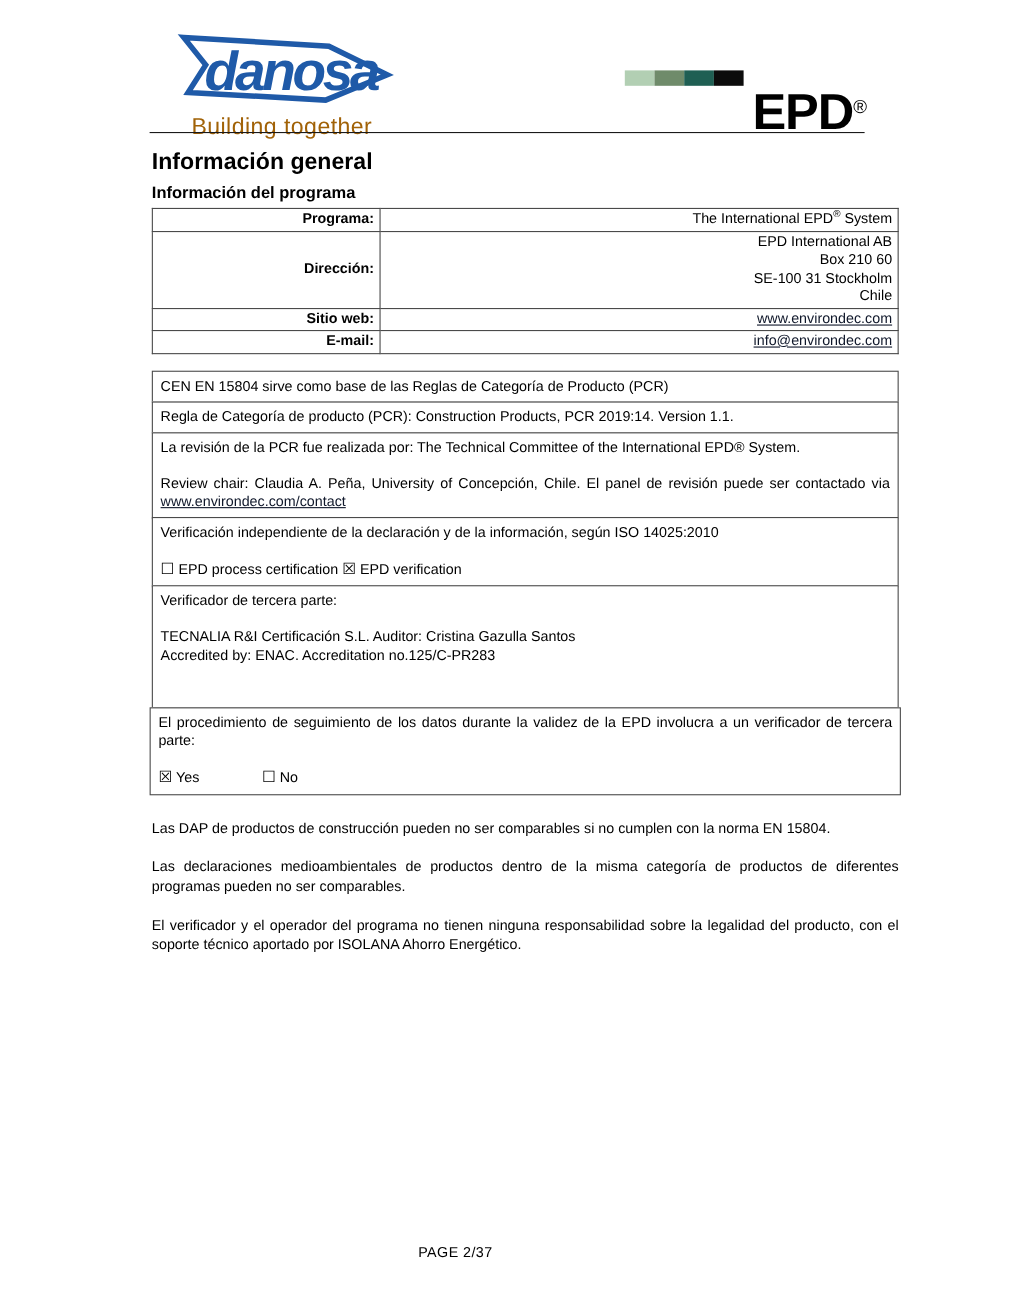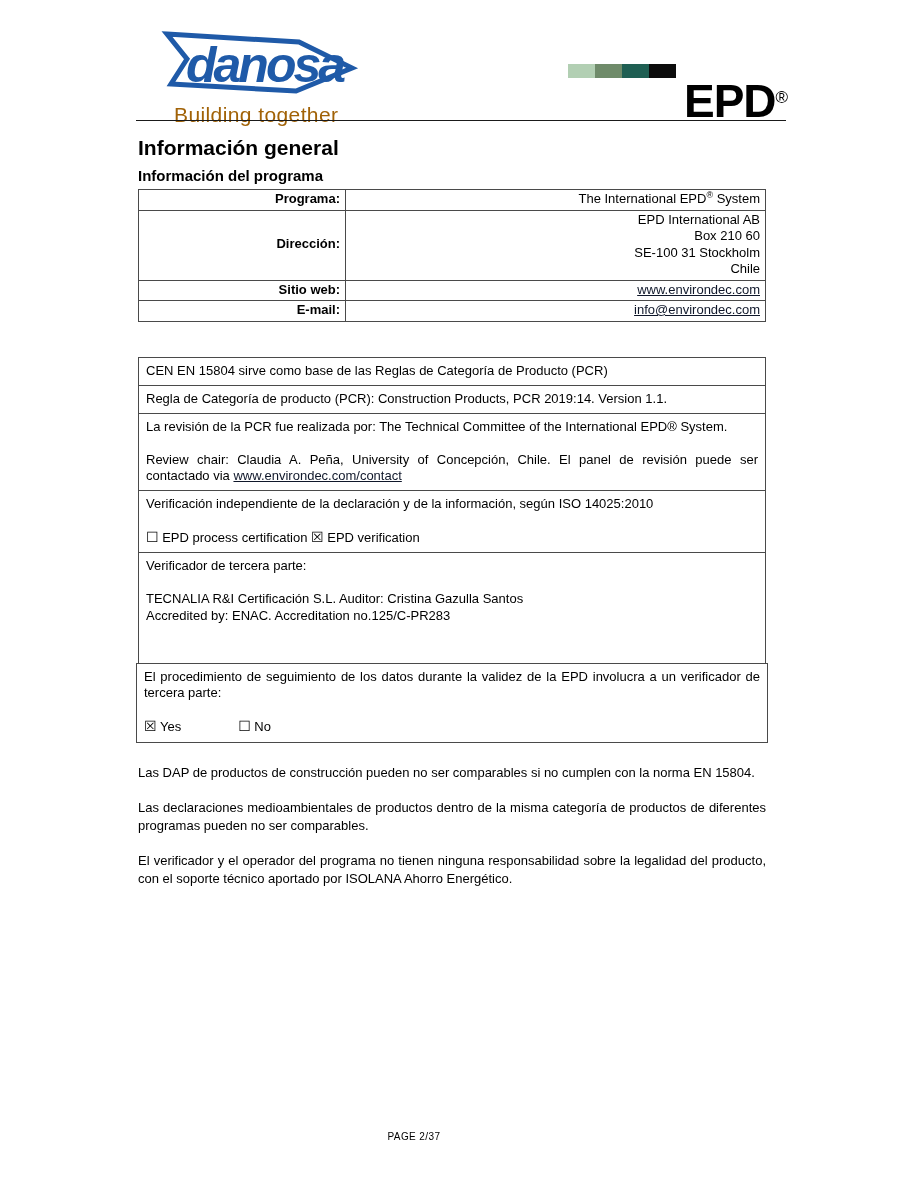--- a/index.html
+++ b/index.html
@@ -26,34 +26,34 @@
     letter-spacing:-1px;
     margin-top:24px;
   }
   .epd-reg { font-size:17px; font-weight:normal; display:inline-block; transform:translateY(-14px); }
   .header-rule {
     position:absolute; left:136px; top:120px; width:650px;
     border-top:1.6px solid #1a1a1a; height:0;
   }
 
   
-  .content { position:absolute; left:138px; top:130px; width:628px; }
+  .content { position:absolute; left:138px; top:130px; width:679px; }
 
   h1.doc-title { font-size:21px; font-weight:bold; margin:6px 0 0 0; }
   h2.doc-subtitle { font-size:15px; font-weight:bold; margin:7px 0 5px 0; }
 
   
   table.program { width:100%; border-collapse:collapse; font-size:13px; line-height:16.5px;text-align:right; }
   table.program td { border:1.5px solid #4a4a4a; padding:1px 5px 2px 5px; vertical-align:top; }
   table.program td.lbl { width:196px; font-weight:bold; vertical-align:middle; }
   a.doclink { color:#0f172a; text-decoration:underline; }
   sup.reg { font-size:9px; vertical-align:super; line-height:0; }
 
   
-  .boxes { margin-top:35px; }
+  .boxes { margin-top:15px; }
   .box {
     border:1.5px solid #4a4a4a;
     padding:5px 7px 6px 7px;
     font-size:13px; line-height:16.5px;
     margin-top:-1.5px;
     background:#fff;
   }
   .box:first-child { margin-top:0; }
   .box p { margin:0; }
   .box p + p { margin-top:16.5px; }
@@ -64,21 +64,21 @@
   .cb { font-size:14px; }
   .no-group { margin-left:57px; }
 
   
   .para { margin:18px 0 0 0; font-size:13px; line-height:17.5px; text-align:justify; }
   .para.first { margin-top:21px; }
 
   
   .footer {
     position:absolute; top:1131px; left:0; width:828px;
-    text-align:center; font-size:10px; letter-spacing:0.4px;
+    text-align:center; font-size:13px; letter-spacing:0.4px;
   }
 </style>
 </head>
 <body>
 
 <div class="danosa-logo">
   <svg width="222" height="72" viewBox="0 0 222 72">
     <path d="M 21 8 L 153 16 L 206 42 L 150 65 L 25 58 L 41 33 Z" fill="none" stroke="#1f5aa8" stroke-width="5" stroke-linejoin="miter"></path>
     <text x="40" y="56" font-size="50" font-weight="bold" font-style="italic" letter-spacing="-3" fill="#1f5aa8">danosa</text>
   </svg>

